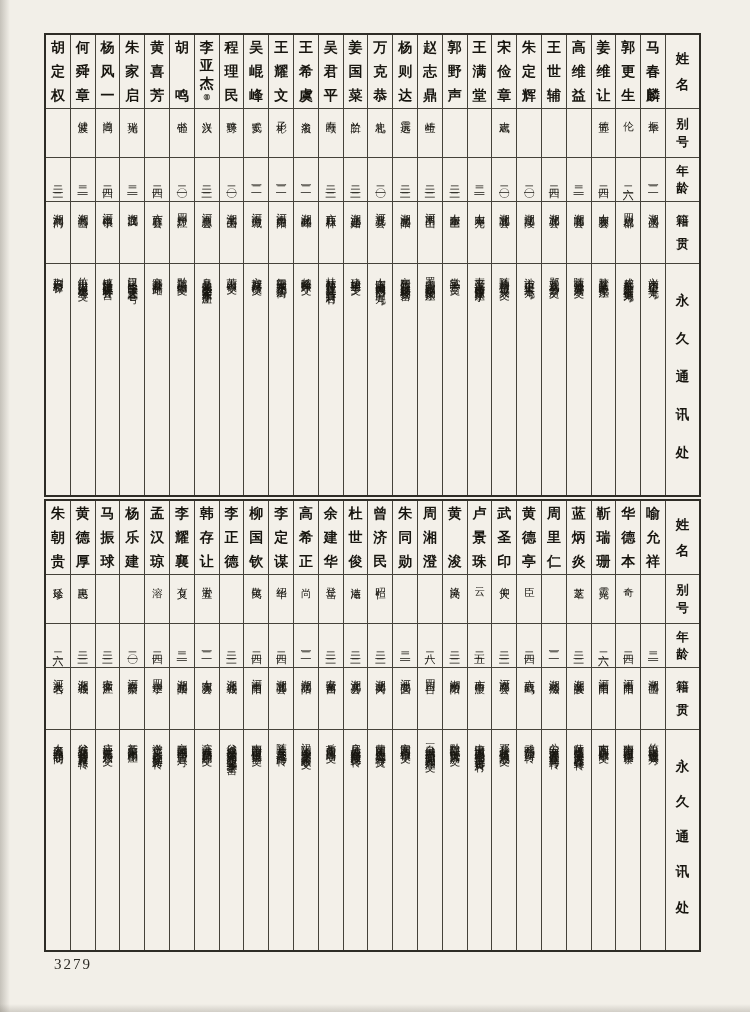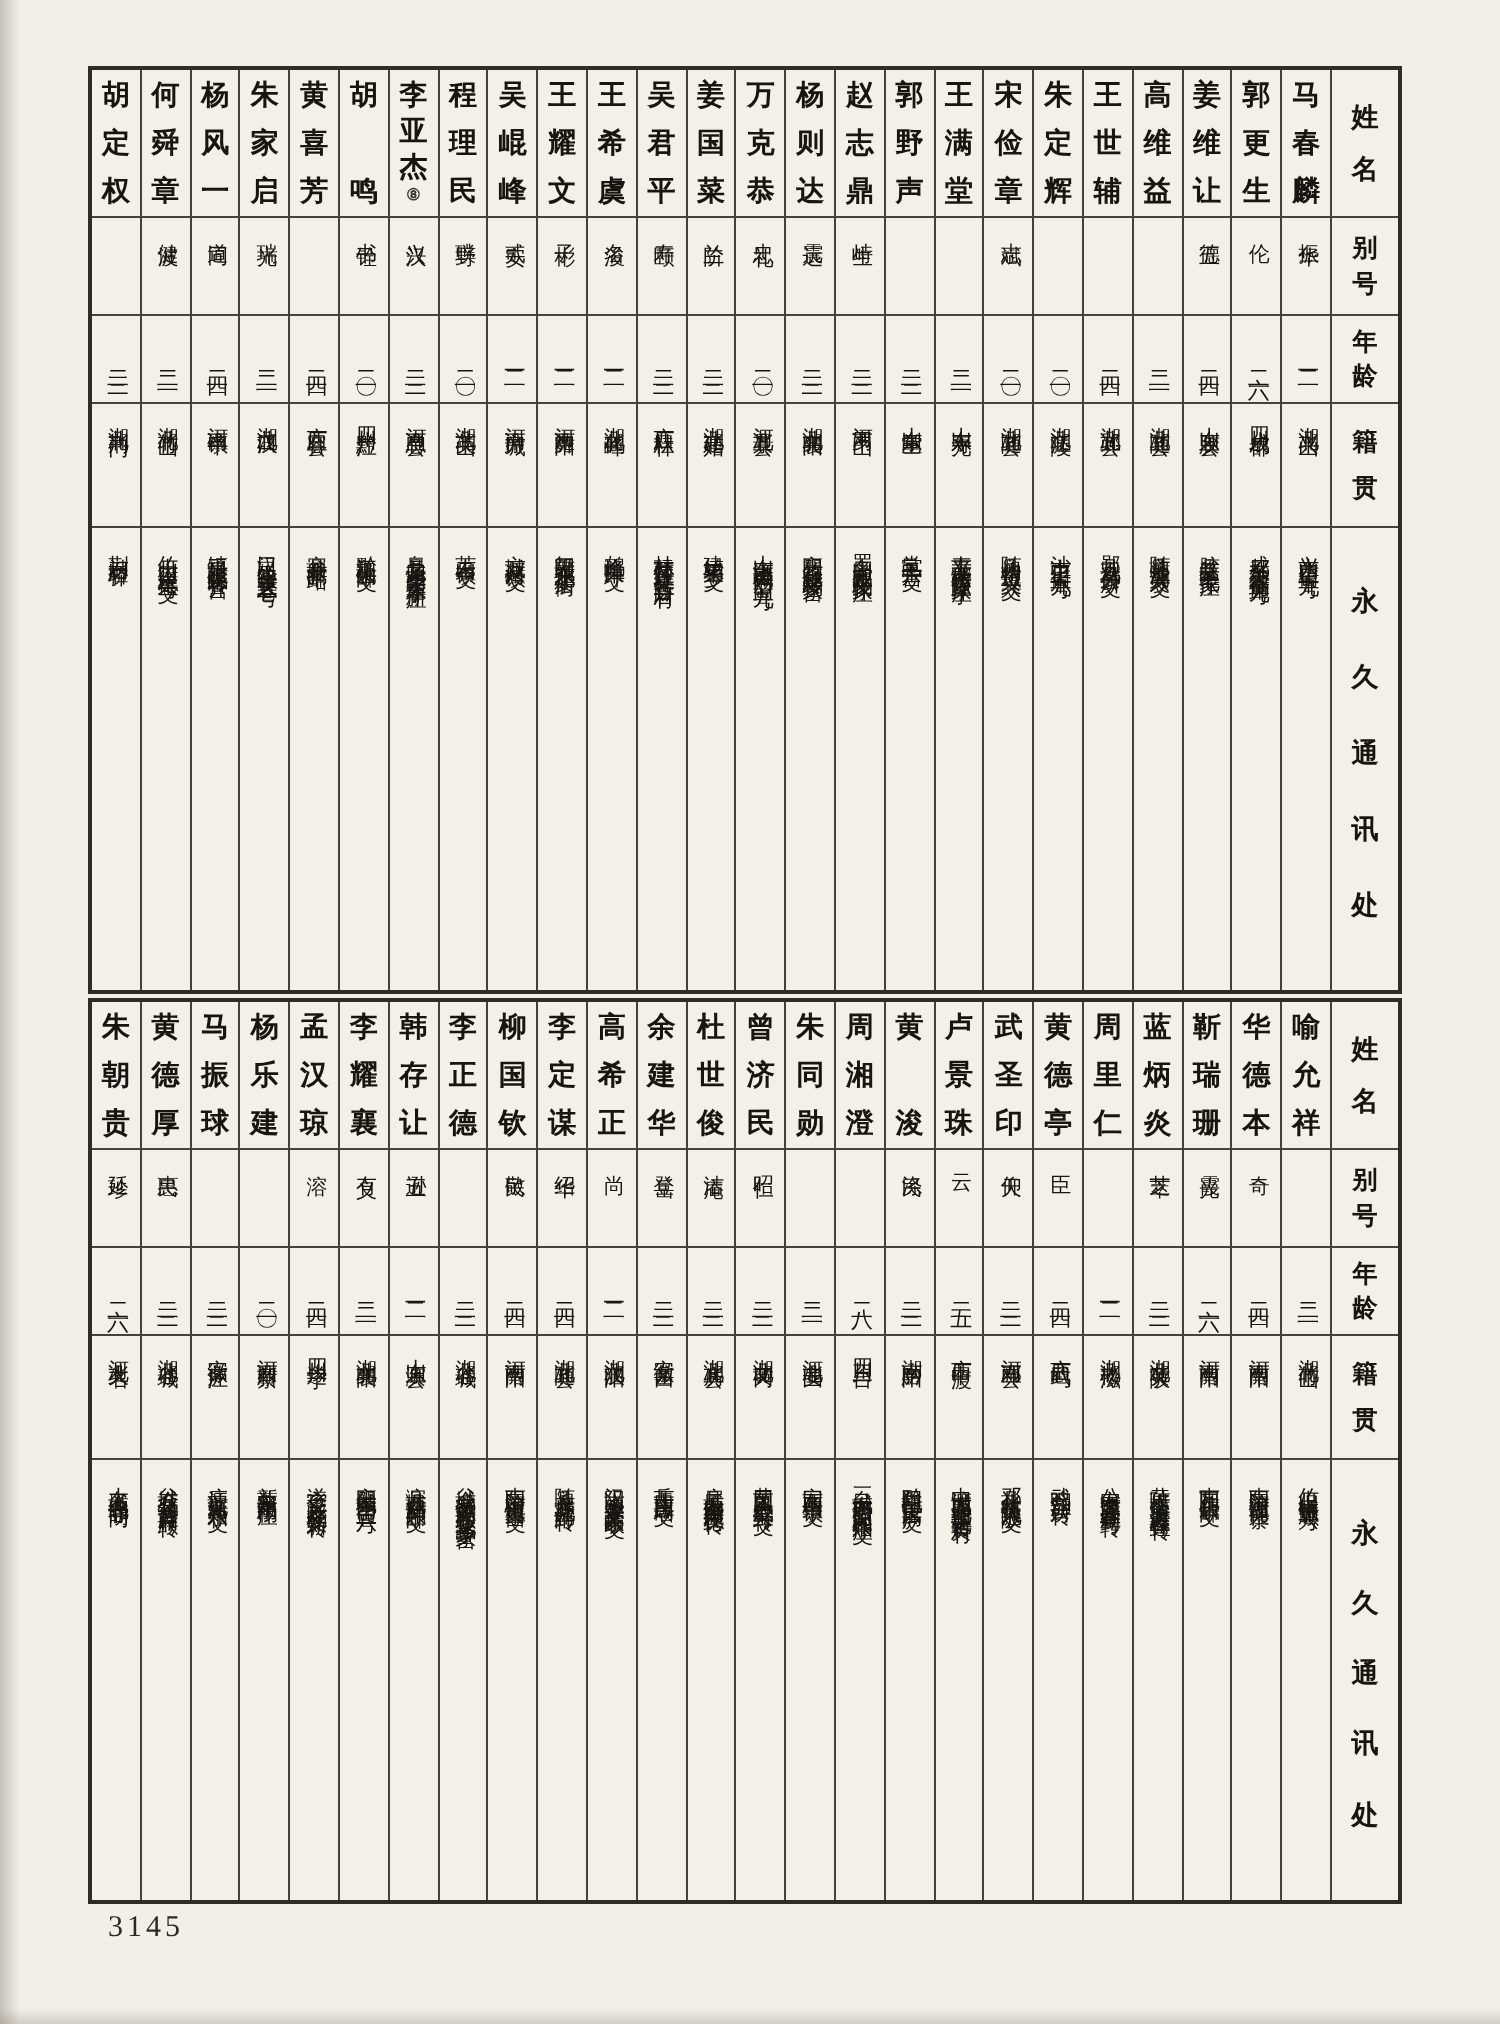--- a/index.html
+++ b/index.html
@@ -1048,15 +1048,15 @@
       </div>
       <div class="cell c-native">
         <span class="vtext">河北大名</span>
       </div>
       <div class="cell c-addr">
         <span class="vtext">大名城内北寺胡同</span>
       </div>
     </div>
     </div>
 
-  <div class="page-number">3145</div>
+  <div class="page-number">3279</div>
 
 </div>
 
 </body></html>

